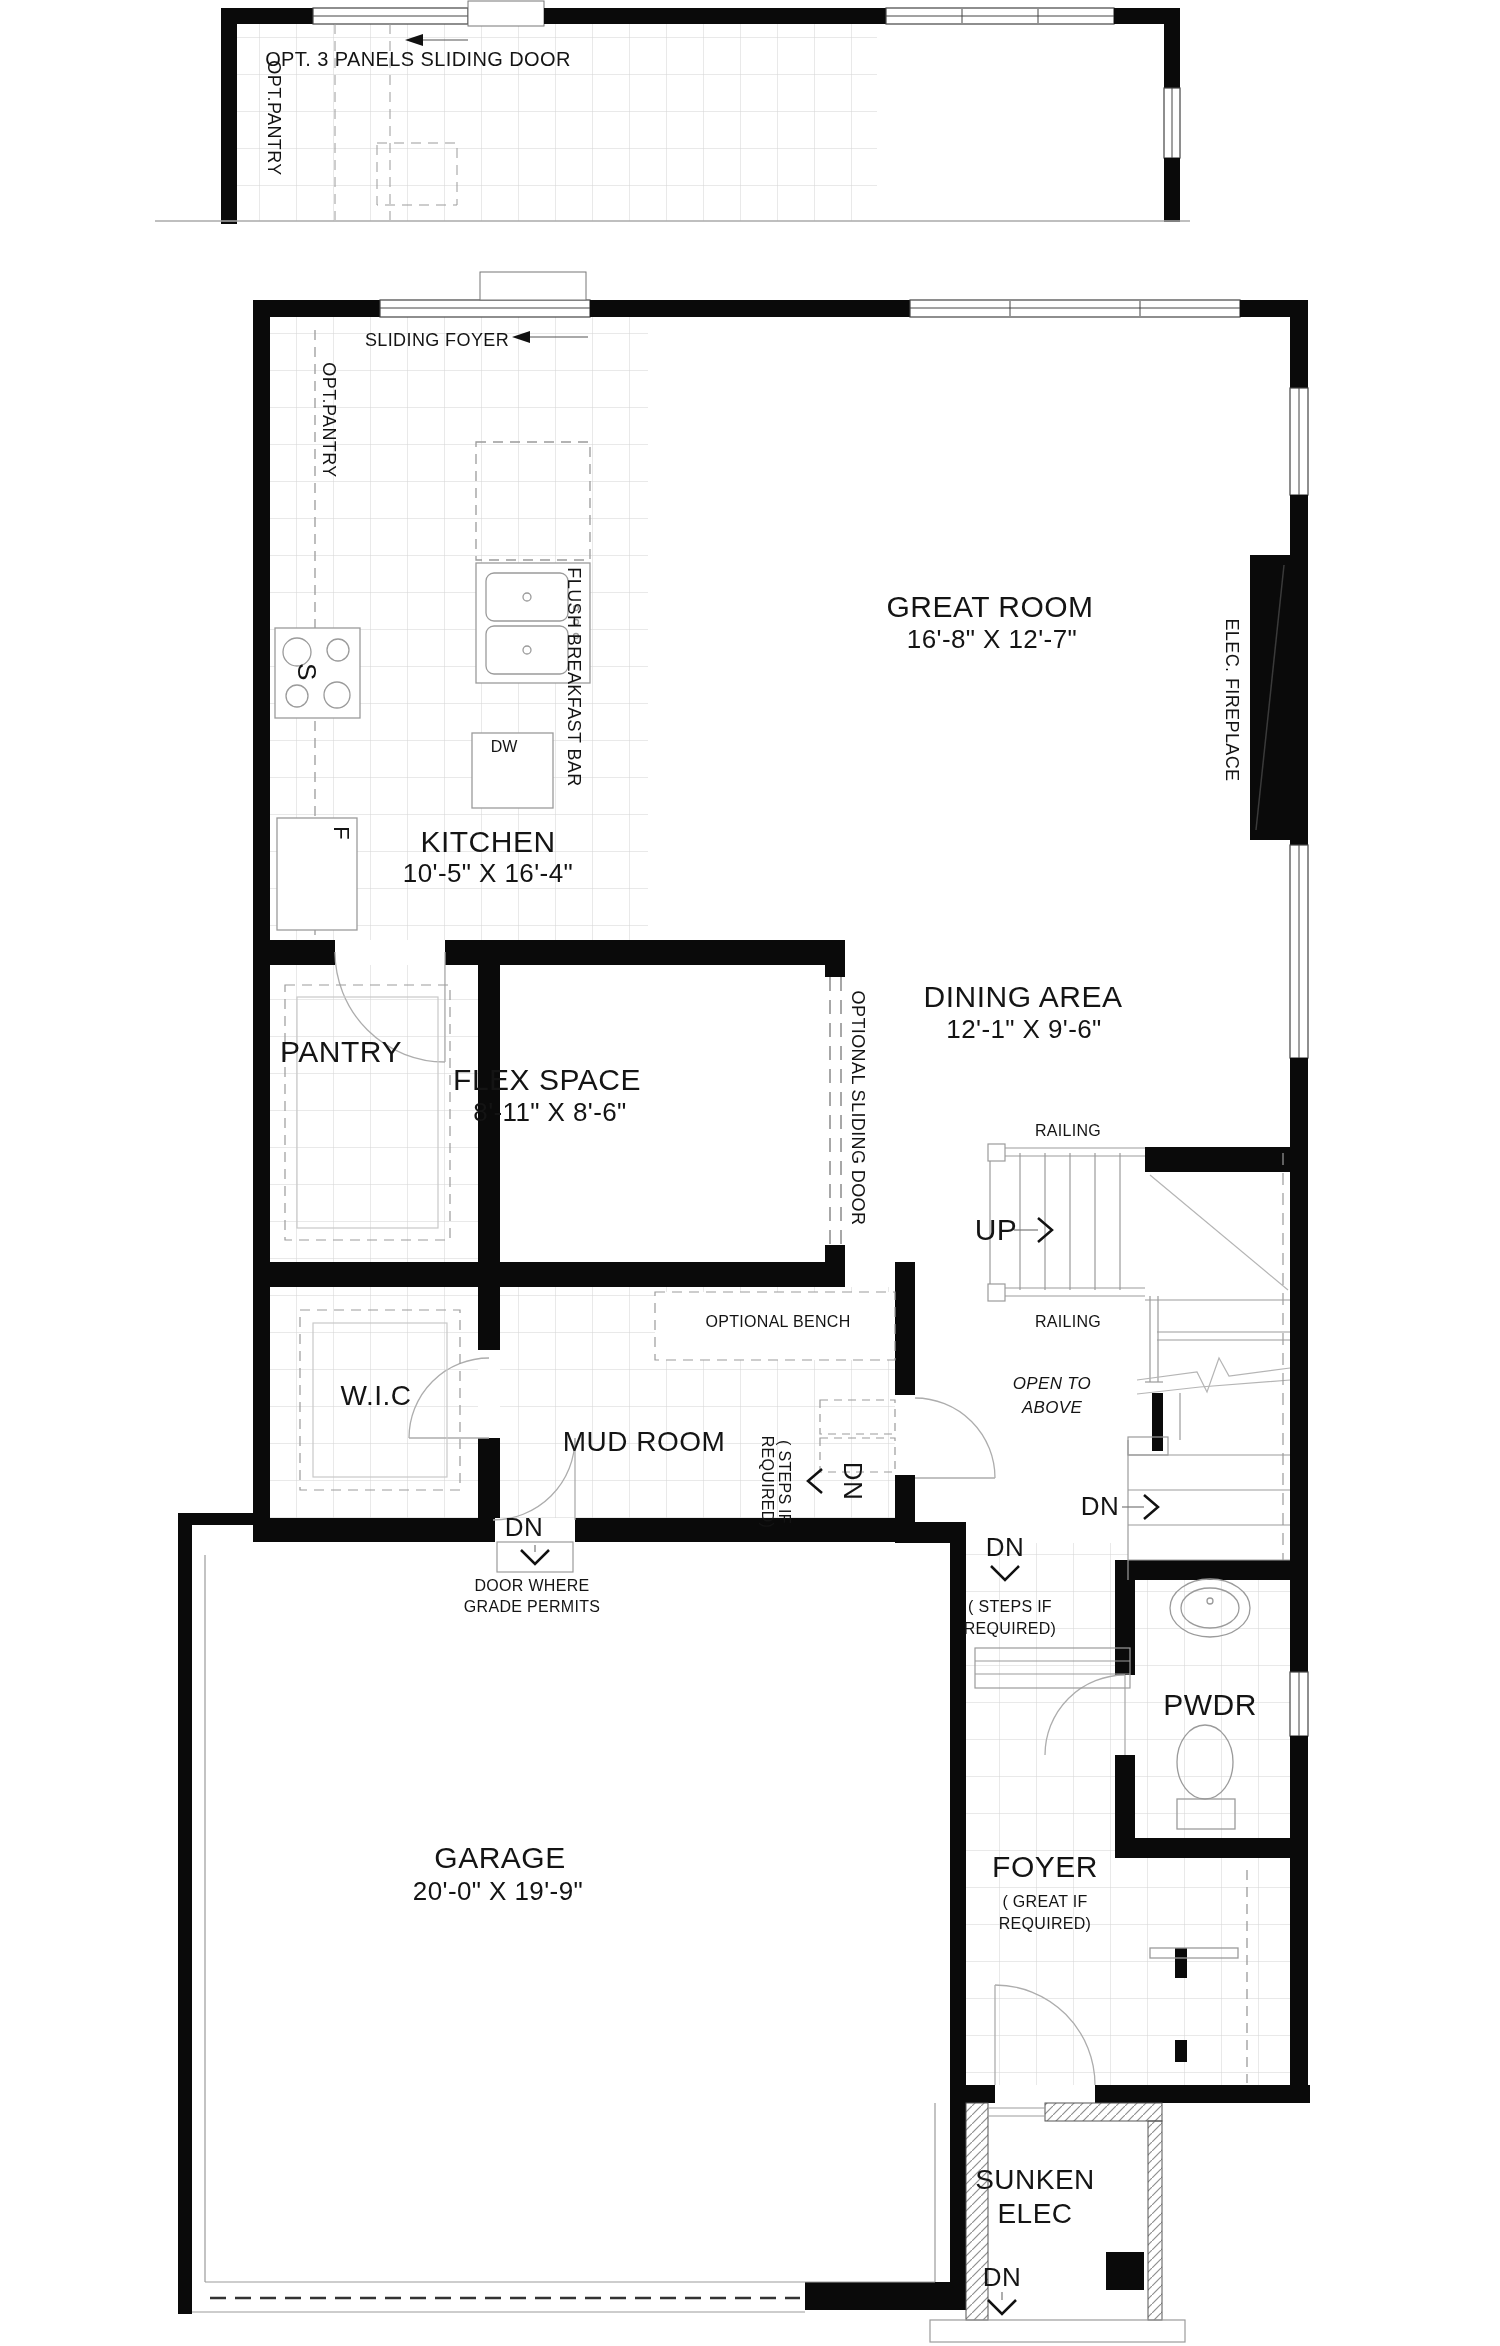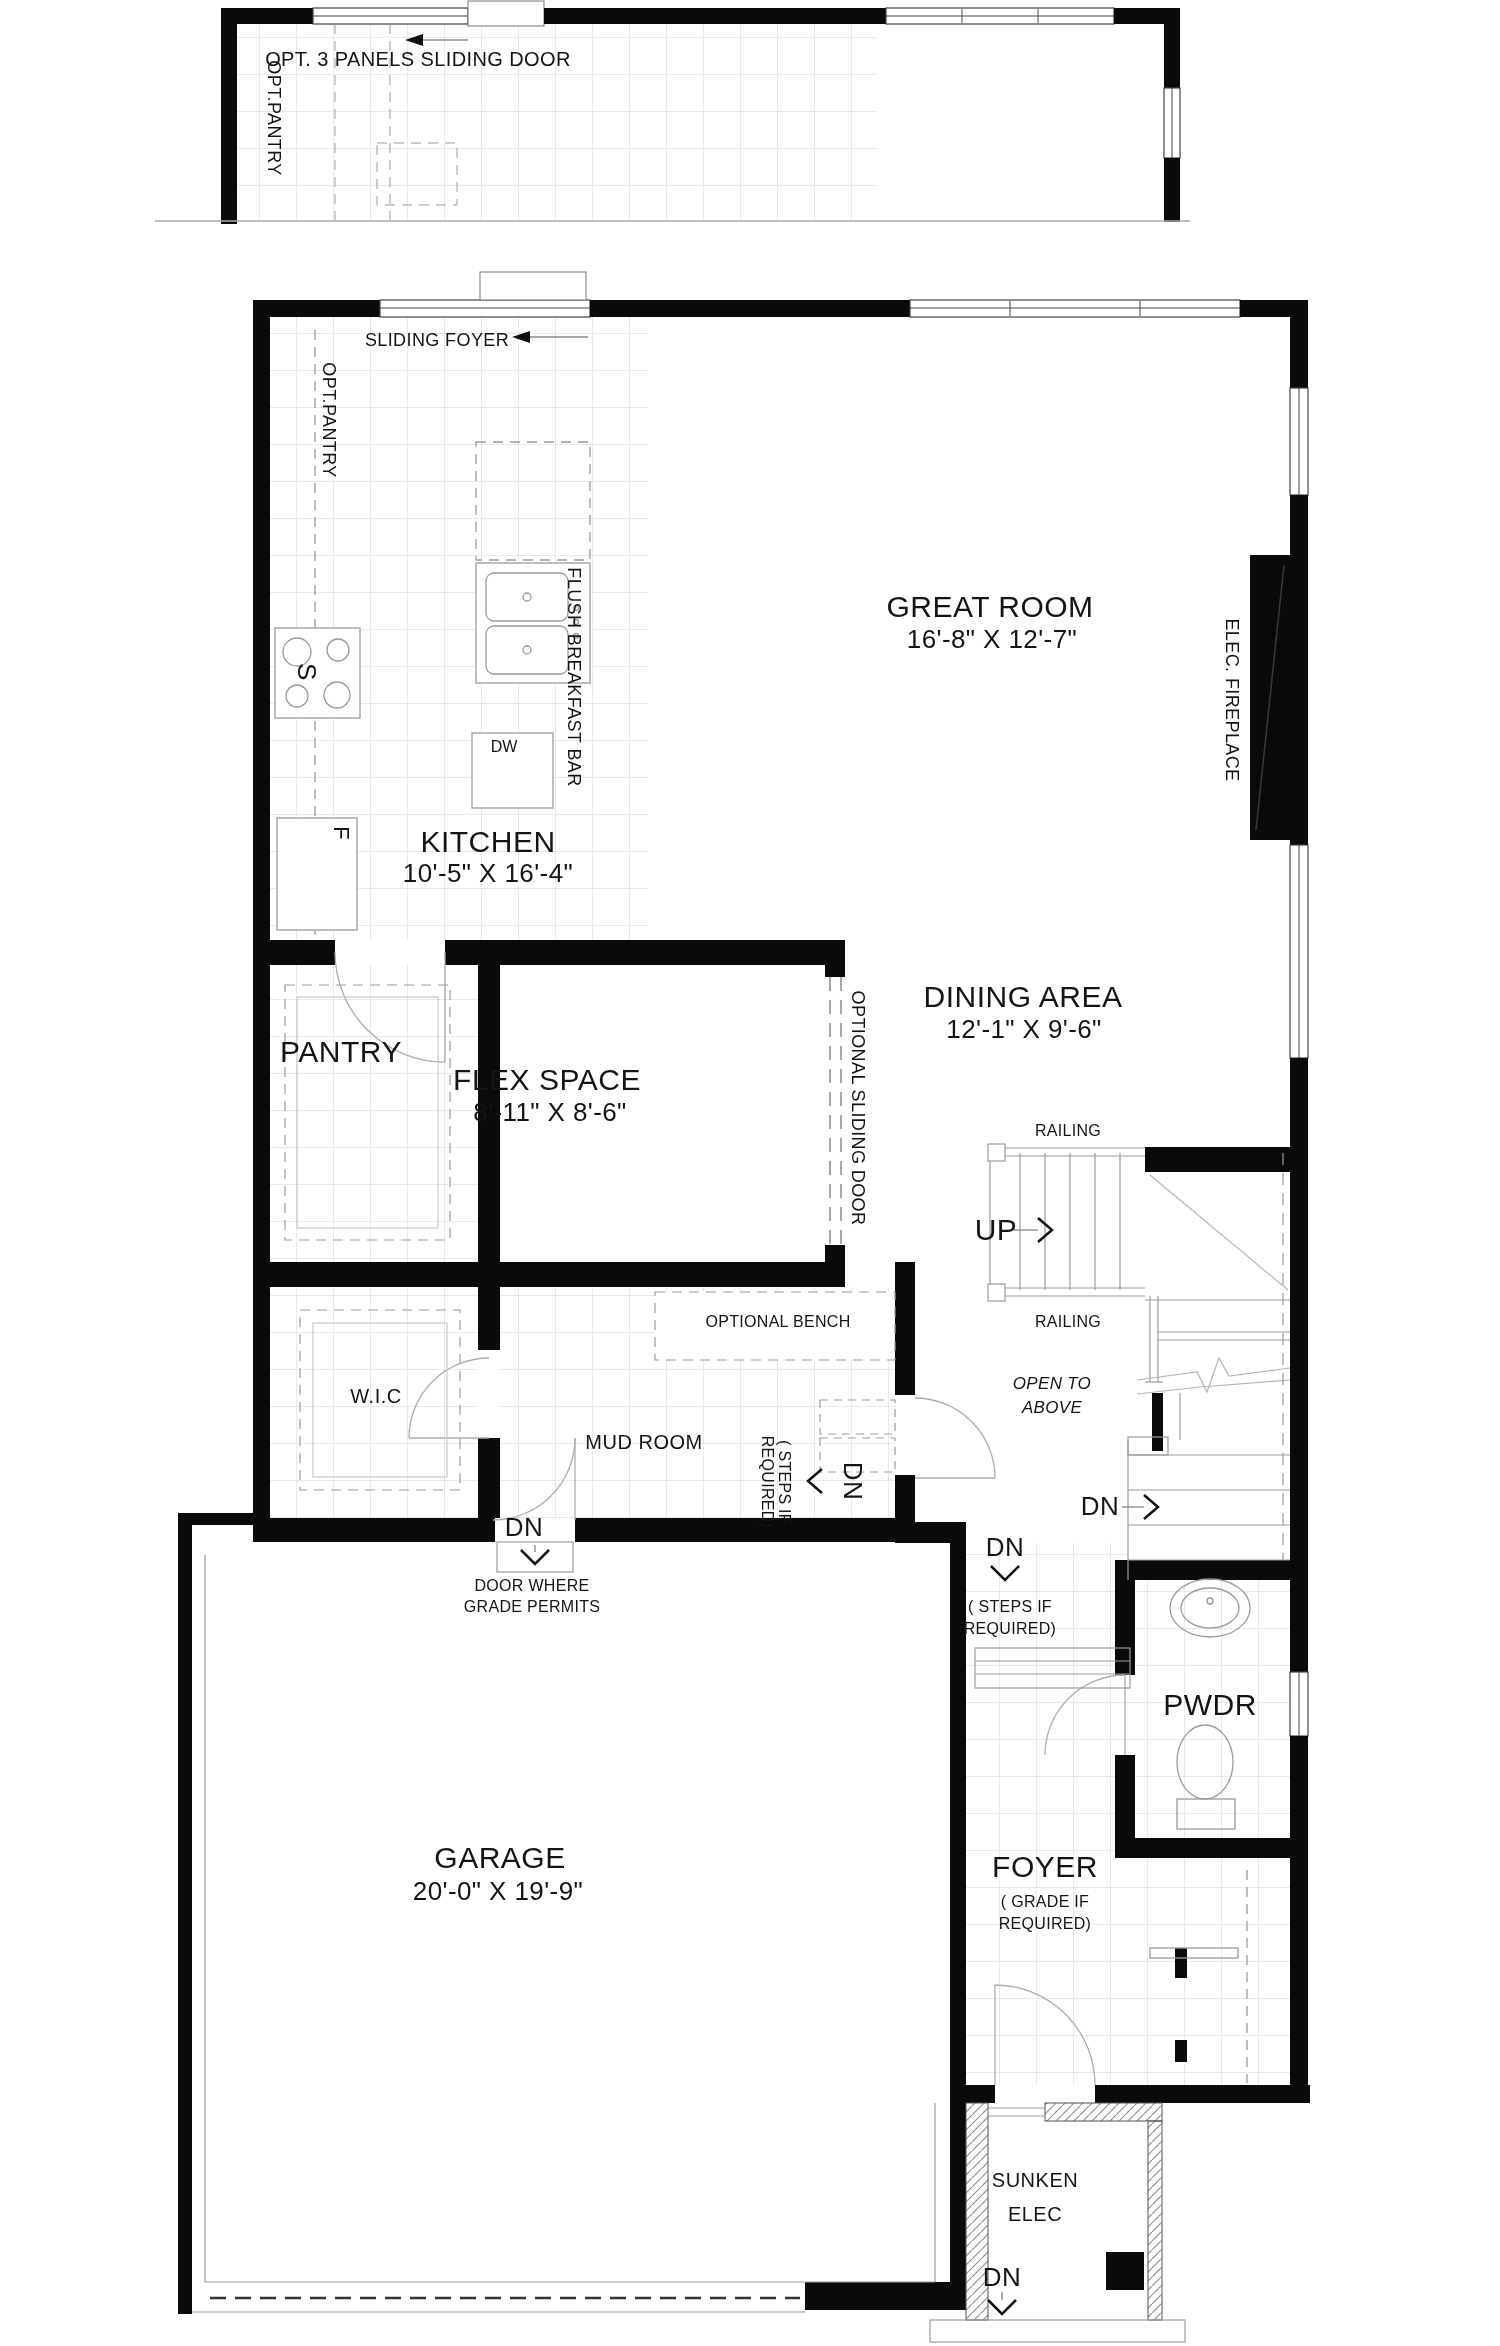--- a/index.html
+++ b/index.html
@@ -10,21 +10,21 @@
        font-family:"Liberation Sans",sans-serif;line-height:1.04;text-align:center;}
   .v{transform:translate(-50%,-50%) rotate(90deg);}
   .s16{font-size:16px;letter-spacing:.3px;}
   .s17{font-size:17px;letter-spacing:.3px;font-style:italic;}
   .s18{font-size:18px;letter-spacing:.4px;}
   .s20{font-size:20px;letter-spacing:.4px;}
   .s22{font-size:22px;}
   .s24{font-size:16px;}
   .s26{font-size:26px;letter-spacing:.5px;}
   .s27{font-size:26px;letter-spacing:.4px;}
-  .s28{font-size:20px;letter-spacing:.5px;}
+  .s28{font-size:28px;letter-spacing:.5px;}
   .s30{font-size:30px;letter-spacing:.5px;}
 </style>
 </head>
 <body>
 
 <div id="plan">
 
 <svg width="1500" height="2346" viewBox="0 0 1500 2346">
   <defs>
     <pattern id="tile" width="37" height="37" patternUnits="userSpaceOnUse">
@@ -359,21 +359,21 @@
 <div class="lbl s16" style="left:532px;top:1607px">GRADE PERMITS</div>
 
 <div class="lbl s26" style="left:1100px;top:1507px">DN</div>
 <div class="lbl s26" style="left:1005px;top:1548px">DN</div>
 <div class="lbl s16" style="left:1010px;top:1607px">( STEPS IF</div>
 <div class="lbl s16" style="left:1010px;top:1629px">REQUIRED)</div>
 
 <div class="lbl s30" style="left:1210px;top:1705px">PWDR</div>
 
 <div class="lbl s30" style="left:1045px;top:1867px">FOYER</div>
-<div class="lbl s16" style="left:1045px;top:1902px">( GRADE IF</div>
+<div class="lbl s16" style="left:1045px;top:1902px">( GREAT IF</div>
 <div class="lbl s16" style="left:1045px;top:1924px">REQUIRED)</div>
 
 <div class="lbl s30" style="left:500px;top:1858px">GARAGE</div>
 <div class="lbl s27" style="left:498px;top:1892px">20'-0" X 19'-9"</div>
 
 <div class="lbl s28" style="left:1035px;top:2180px">SUNKEN</div>
 <div class="lbl s28" style="left:1035px;top:2214px">ELEC</div>
 <div class="lbl s26" style="left:1002px;top:2278px">DN</div>
 
 </div>

